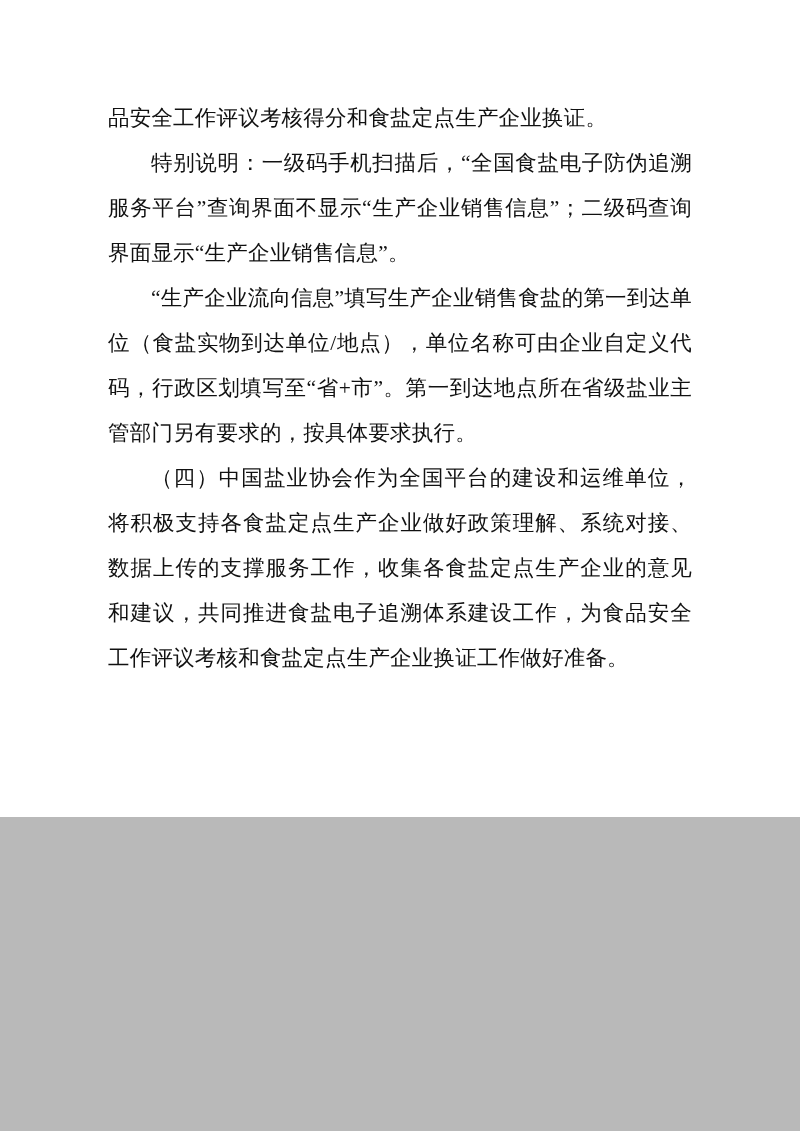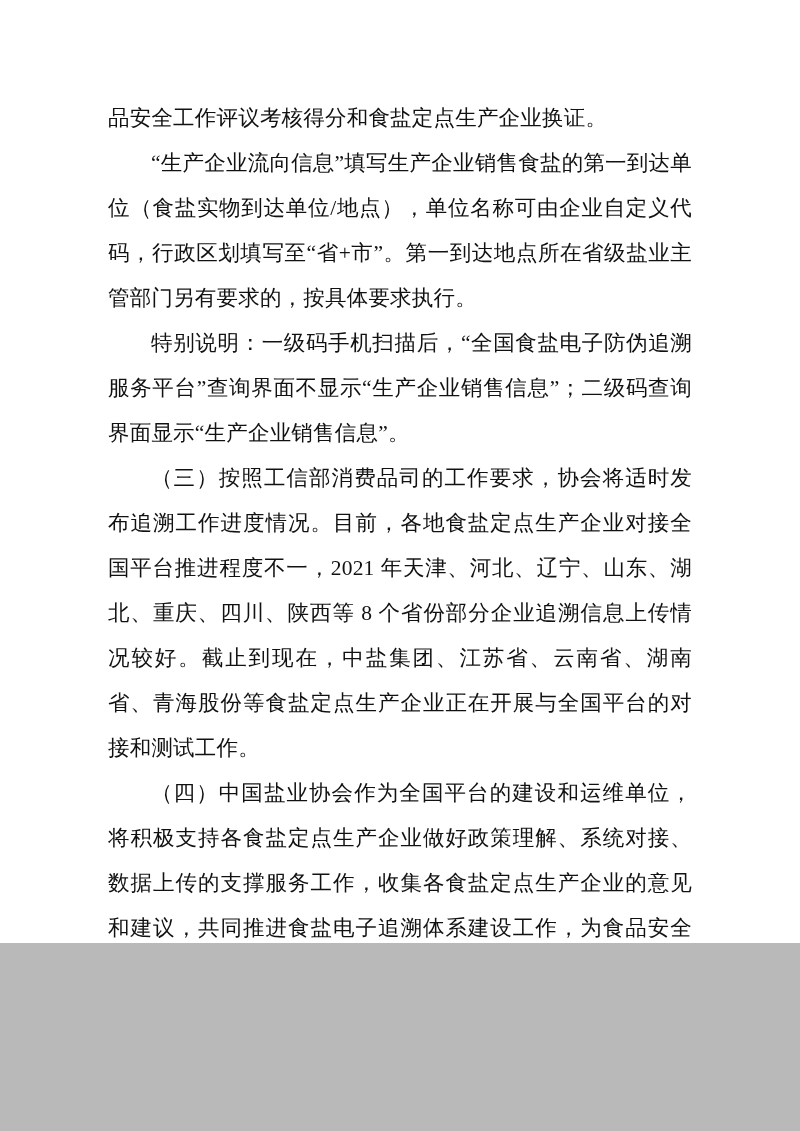--- a/index.html
+++ b/index.html
@@ -6,21 +6,21 @@
     margin: 0;
     padding: 0;
     background: #b9b9b9;
   }
   body {
     font-family: "Liberation Serif", "DejaVu Serif", serif;
   }
   .page {
     position: relative;
     width: 800px;
-    height: 943px;
+    height: 817px;
     background: #ffffff;
     margin: 0 auto;
     overflow: hidden;
     box-sizing: border-box;
   }
   .page-inner {
     position: absolute;
     left: 108px;
     top: 96px;
     width: 584px;
@@ -49,19 +49,18 @@
     color: #111111;
     letter-spacing: 1px;
   }
 </style>
 </head>
 <body>
 
 <div class="page">
   <div class="page-inner">
     <p class="para">品安全工作评议考核得分和食盐定点生产企业换证。</p>
+    <p class="para indent">特别说明：一级码手机扫描后，“全国食盐电子防伪追溯服务平台”查询界面不显示“生产企业销售信息”；二级码查询界面显示“生产企业销售信息”。</p>
     <p class="para indent">“生产企业流向信息”填写生产企业销售食盐的第一到达单位（食盐实物到达单位/地点），单位名称可由企业自定义代码，行政区划填写至“省+市”。第一到达地点所在省级盐业主管部门另有要求的，按具体要求执行。</p>
-    <p class="para indent">特别说明：一级码手机扫描后，“全国食盐电子防伪追溯服务平台”查询界面不显示“生产企业销售信息”；二级码查询界面显示“生产企业销售信息”。</p>
-    <p class="para indent">（三）按照工信部消费品司的工作要求，协会将适时发布追溯工作进度情况。目前，各地食盐定点生产企业对接全国平台推进程度不一，2021 年天津、河北、辽宁、山东、湖北、重庆、四川、陕西等 8 个省份部分企业追溯信息上传情况较好。截止到现在，中盐集团、江苏省、云南省、湖南省、青海股份等食盐定点生产企业正在开展与全国平台的对接和测试工作。</p>
     <p class="para indent">（四）中国盐业协会作为全国平台的建设和运维单位，将积极支持各食盐定点生产企业做好政策理解、系统对接、数据上传的支撑服务工作，收集各食盐定点生产企业的意见和建议，共同推进食盐电子追溯体系建设工作，为食品安全工作评议考核和食盐定点生产企业换证工作做好准备。</p>
   </div>
   <div class="footer">—4—</div>
 </div>
 
 </body></html>

